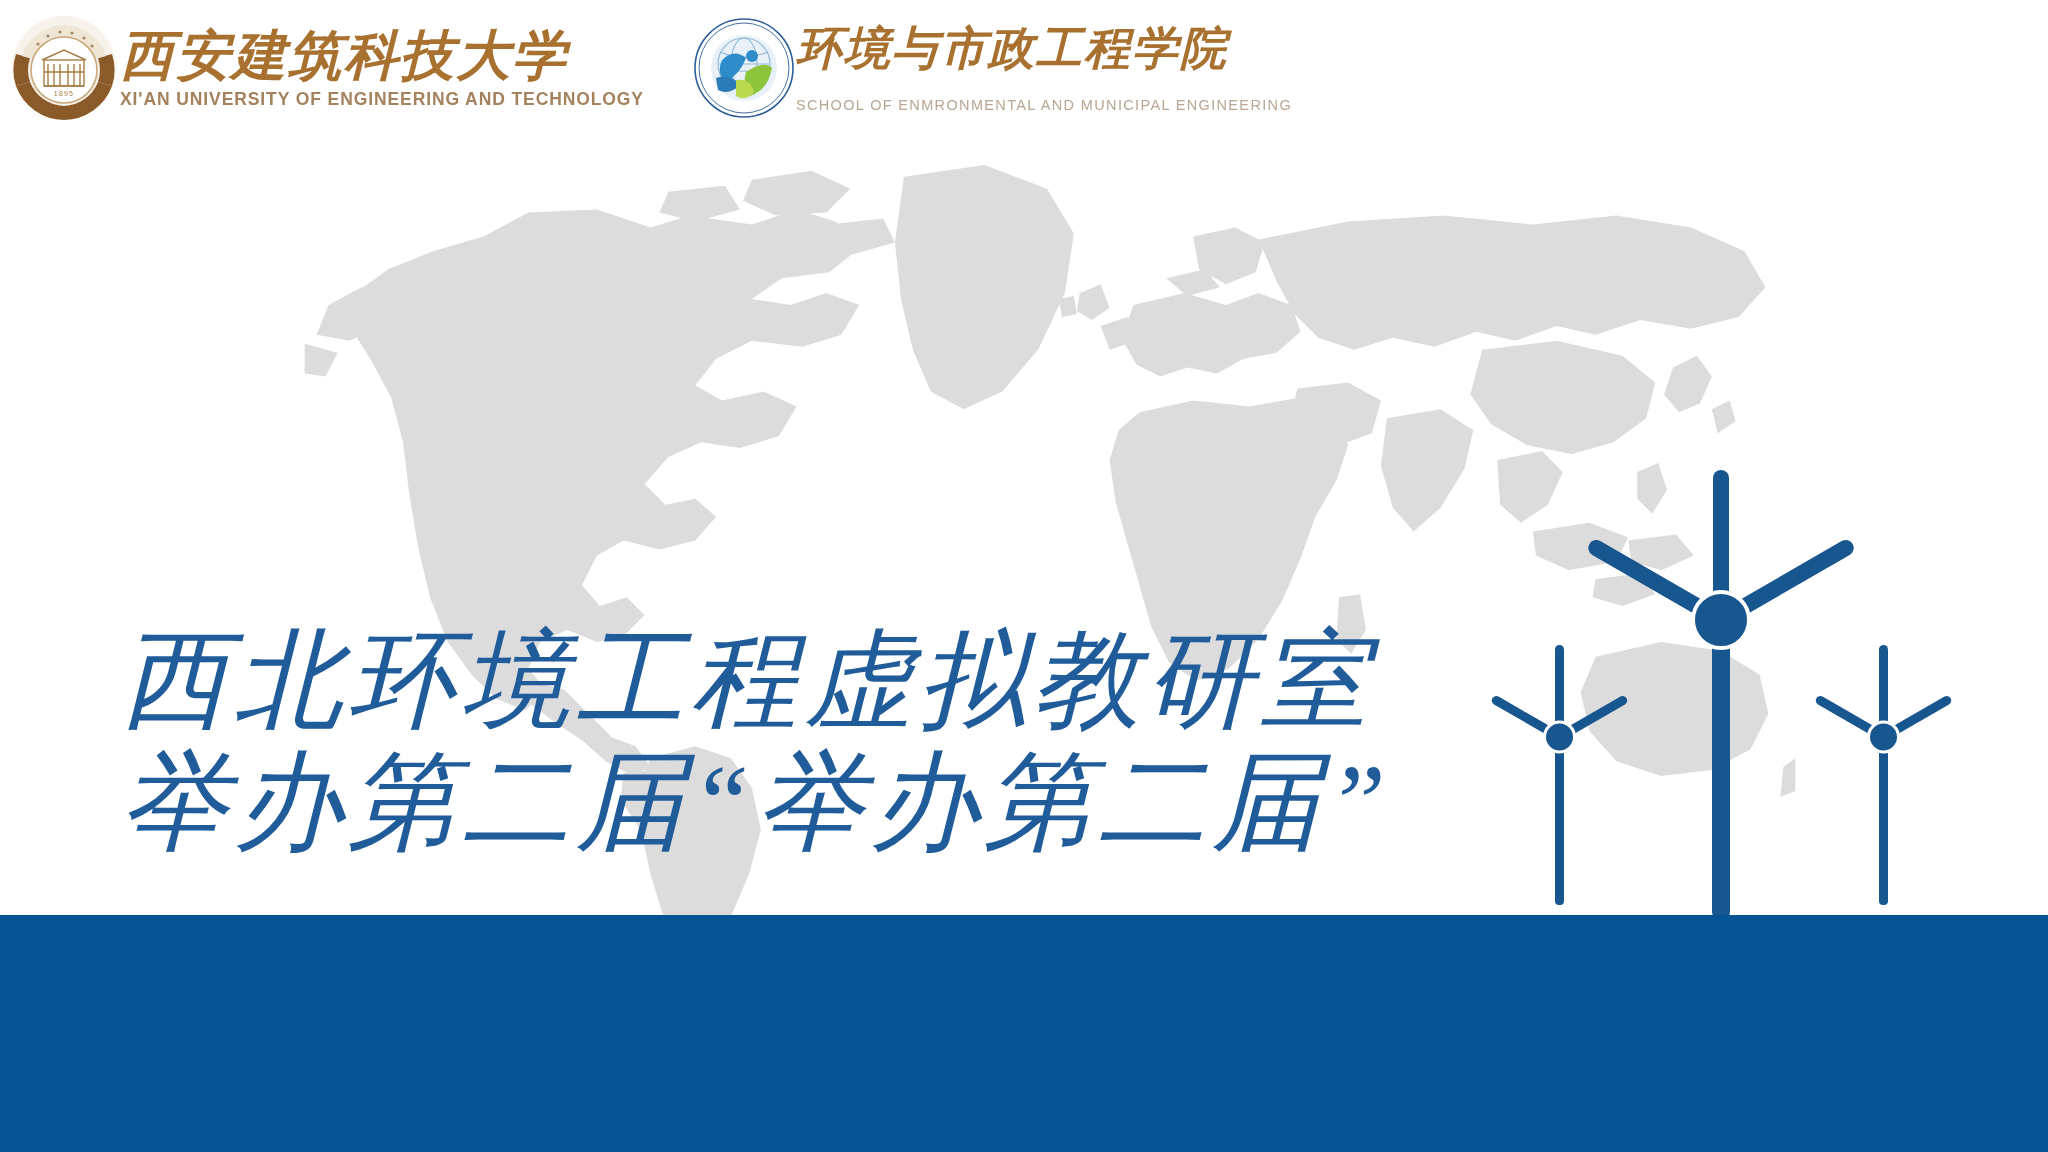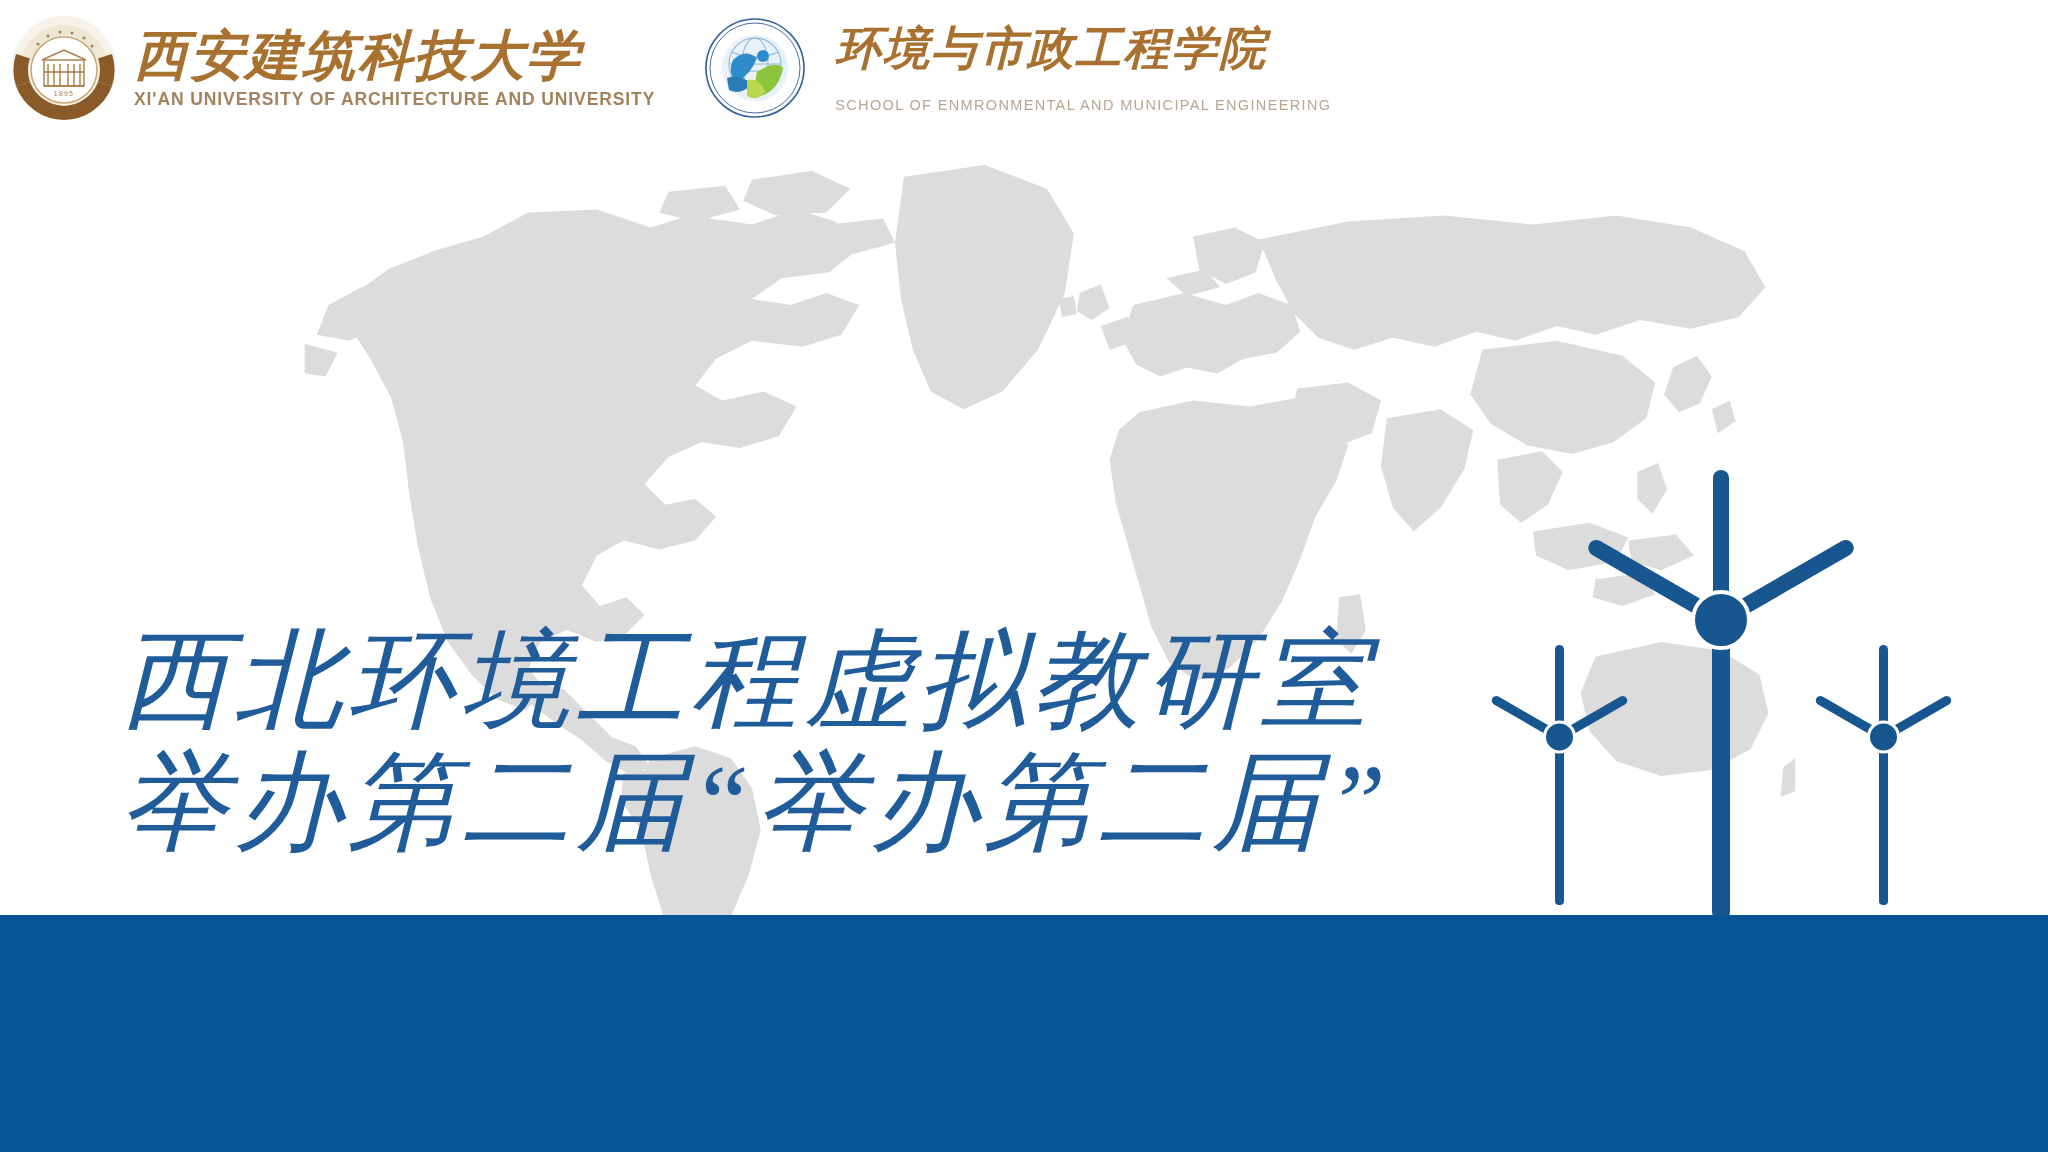--- a/index.html
+++ b/index.html
@@ -27,22 +27,22 @@
   #map-layer svg { width:100%; height:100%; display:block; }
 
   
   #logo-bar {
     position:absolute; left:0; top:0;
     width:2048px; height:135px;
     display:flex; align-items:center;
     z-index:5;
   }
   .logo-group { display:flex; align-items:center; }
-  #logo-group-university { margin-left:8px;gap:14px; }
-  #logo-group-school { margin-left:48px;gap:28px; }
+  #logo-group-university { margin-left:8px; }
+  #logo-group-school { margin-left:48px; }
 
   .seal { position:relative; flex:0 0 auto; }
   #seal-university { width:112px; height:112px; }
   #seal-school { width:104px; height:104px; }
 
   .logo-text { display:flex; flex-direction:column; justify-content:center; }
   .logo-cn {
     font-family:"Liberation Serif", serif;
     color:#9a6b33;
     letter-spacing:2px;
@@ -256,21 +256,21 @@
               <circle cx="40" cy="24" r="1.6"></circle>
             <circle cx="52" cy="20" r="1.6"></circle>
               <circle cx="64" cy="21" r="1.6"></circle>
             <circle cx="76" cy="26" r="1.6"></circle>
               <circle cx="84" cy="34" r="1.6"></circle>
           </g>
         </svg>
       </div>
       <div class="logo-text">
         <div class="logo-cn" id="logo-cn-university">西安建筑科技大学</div>
-        <div class="logo-en" id="logo-en-university">XI'AN UNIVERSITY OF ARCHITECTURE AND UNIVERSITY</div>
+        <div class="logo-en" id="logo-en-university">XI'AN UNIVERSITY OF ENGINEERING AND TECHNOLOGY</div>
       </div>
     </div>
 
     <div class="logo-group" id="logo-group-school">
       <div class="seal" id="seal-school">
         <svg viewBox="0 0 104 104" xmlns="http://www.w3.org/2000/svg" aria-hidden="true">
           <circle cx="52" cy="52" r="49" fill="#ffffff" stroke="#2e5f9a" stroke-width="1.6"></circle>
           <circle cx="52" cy="52" r="45" fill="#ffffff" stroke="#2e5f9a" stroke-width="0.9"></circle>
           <circle cx="52" cy="52" r="33" fill="#e8f0f8"></circle>
 

